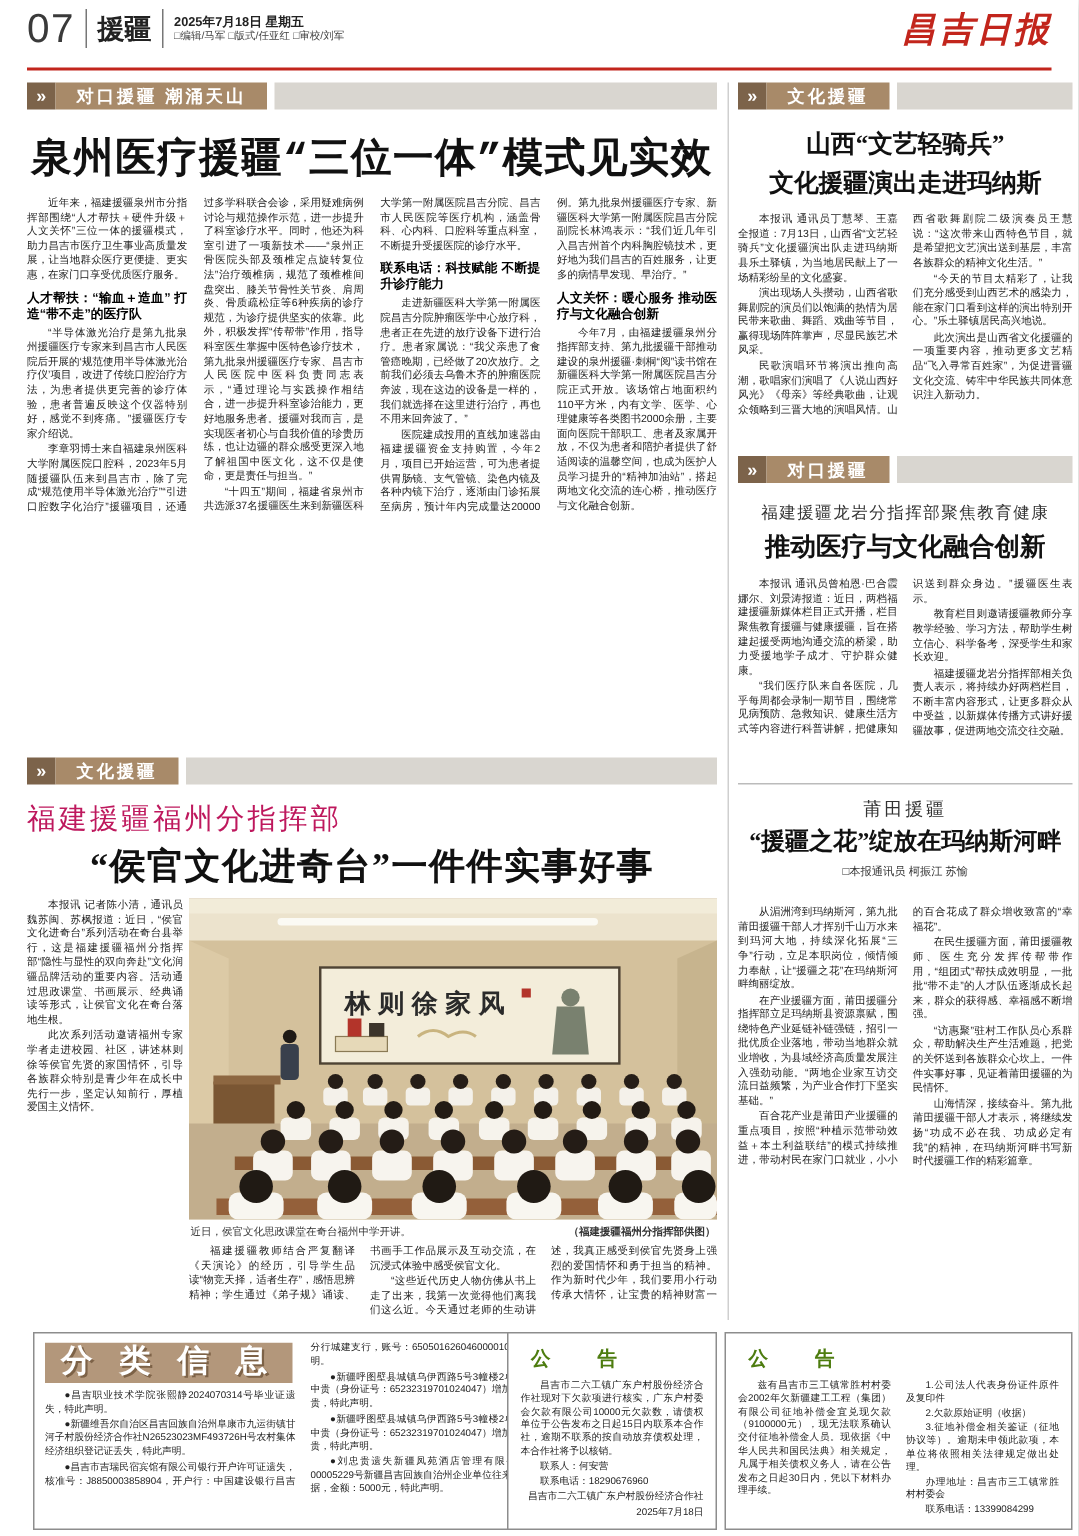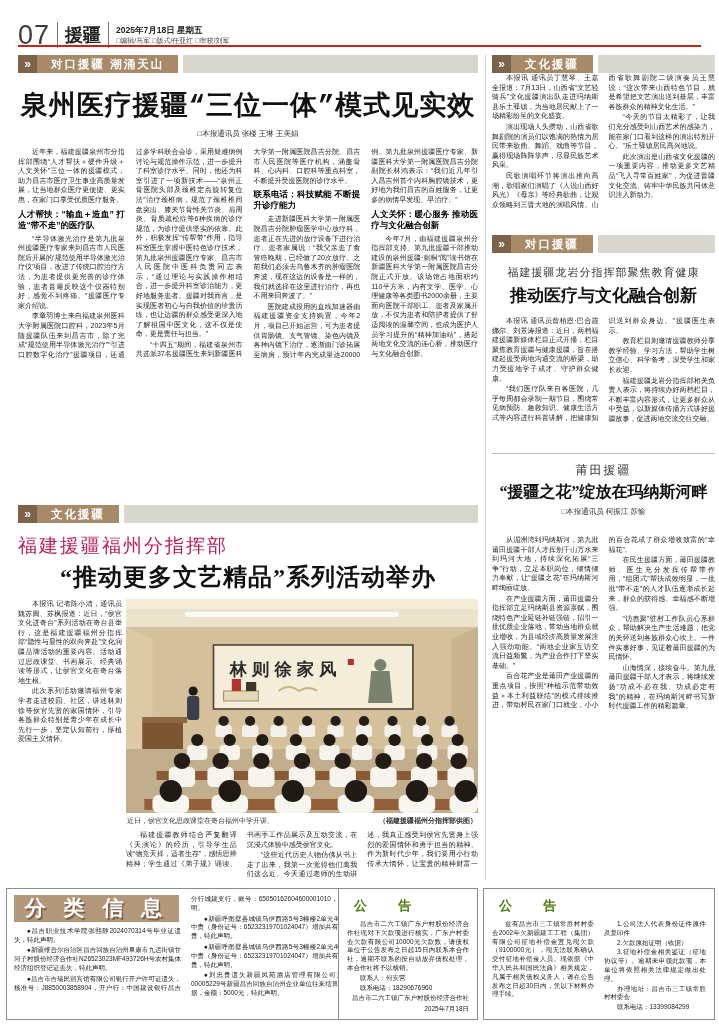--- a/index.html
+++ b/index.html
@@ -1,20 +1,20 @@
 <!DOCTYPE html>
 <html><head>
 <meta charset="utf-8">
 <style>
   html,body{margin:0;padding:0;background:#e9e9e7;}
   .page{position:relative;width:719px;height:1024px;background:#fff;margin:0 auto;
         font-family:"Liberation Sans","DejaVu Sans",sans-serif;color:#1c1c1c;overflow:hidden;
         box-shadow:2px 3px 6px rgba(0,0,0,.25);}
   
-  .hdr{position:absolute;left:18px;top:20px;right:18px;height:30px;display:flex;align-items:center;}
+  .hdr{position:absolute;left:18px;top:4px;right:18px;height:30px;display:flex;align-items:center;}
   .pageno{font-size:27px;color:#3a3a3a;font-weight:400;letter-spacing:1px;}
   .vbar{width:1px;height:26px;background:#777;margin:0 7px;}
   .secname{font-size:18px;font-weight:bold;color:#222;}
   .meta{display:flex;flex-direction:column;justify-content:center;line-height:1.35;}
   .meta .date{font-size:8.5px;font-weight:bold;color:#222;}
   .meta .staff{font-size:7px;color:#444;}
   .masthead{margin-left:auto;font-family:"Liberation Serif","DejaVu Serif",serif;
             font-style:italic;font-weight:bold;font-size:23px;color:#c2251c;letter-spacing:2px;}
   .redline{position:absolute;left:18px;right:18px;top:45px;height:2px;background:#c2251c;}
   
@@ -61,21 +61,21 @@
   .r2-title{font-family:"Liberation Serif",serif;font-weight:bold;font-size:17px;text-align:center;
             margin:0 0 9px 0;color:#111;}
   .rdivider{border:none;border-top:1px solid #bbb;margin:9px 0 8px 0;}
   .r3-kicker{text-align:center;font-family:"Liberation Serif",serif;font-size:12px;color:#333;
              letter-spacing:2px;margin:4px 0 3px 0;}
   .r3-title{font-family:"Liberation Serif",serif;font-weight:bold;font-size:16px;text-align:center;
             margin:0 0 4px 0;color:#111;}
   .r3-byline{margin-bottom:18px;}
   
   .box{position:absolute;top:888px;height:132px;border:1px solid #8d8d8d;background:#fff;box-sizing:border-box;}
-  .classified{left:6px;width:360px;padding:6px 7px;}
+  .classified{left:22px;width:360px;padding:6px 7px;}
   .classified .cols{columns:2;column-gap:10px;height:116px;font-size:6.5px;line-height:8.8px;text-align:justify;overflow:hidden;}
   .cl-title{break-inside:avoid;background:#b3977b;color:#fff;font-weight:bold;font-size:21px;
             letter-spacing:6px;text-align:center;padding:9px 0;margin:0 2px 5px 0;
             text-shadow:1.5px 1.5px 0 #7d6247;font-family:"Liberation Sans",sans-serif;}
   .notice1{left:338px;width:140px;padding:6px 8px;}
   .notice2{left:483px;width:232px;padding:6px 8px;}
   .notice-title{text-align:left;font-family:"Liberation Serif",serif;font-weight:bold;font-size:13px;
                 letter-spacing:14px;margin:2px 0 5px 7px;color:#4d7c0f;}
   .notice-body{font-size:6.5px;line-height:8.8px;text-align:justify;overflow:hidden;}
   .notice1 .notice-body{height:96px;}
@@ -88,31 +88,31 @@
 
   <div class="hdr">
     <span class="pageno">07</span>
     <div class="vbar"></div>
     <span class="secname">援疆</span>
     <div class="vbar"></div>
     <div class="meta">
       <div class="date">2025年7月18日 星期五</div>
       <div class="staff">□编辑/马军  □版式/任亚红  □审校/刘军</div>
     </div>
+    <div class="masthead">昌吉日报</div>
   </div>
   <div class="redline"></div>
 
   <div class="leftblock">
     <div class="banner">
       <div class="sq">»</div>
       <div class="lab">对口援疆 潮涌天山</div>
       <div class="bar"></div>
     </div>
     <h1 class="main-title">泉州医疗援疆“三位一体”模式见实效</h1>
-    <div class="byline">□本报通讯员 张楼 王琳 王美娟</div>
     <div class="bodytext body4">
         <div class="bp">近年来，福建援疆泉州市分指挥部围绕“人才帮扶＋硬件升级＋人文关怀”三位一体的援疆模式，助力昌吉市医疗卫生事业高质量发展，让当地群众医疗更便捷、更实惠，在家门口享受优质医疗服务。</div>
         <div class="subhead">人才帮扶：“输血＋造血” 打造“带不走”的医疗队</div>
         <div class="bp">“半导体激光治疗是第九批泉州援疆医疗专家来到昌吉市人民医院后开展的‘规范使用半导体激光治疗仪’项目，改进了传统口腔治疗方法，为患者提供更完善的诊疗体验，患者普遍反映这个仪器特别好，感觉不到疼痛。”援疆医疗专家介绍说。</div>
         <div class="bp">李章羽博士来自福建泉州医科大学附属医院口腔科，2023年5月随援疆队伍来到昌吉市，除了完成“规范使用半导体激光治疗”“引进口腔数字化治疗”援疆项目，还通过多学科联合会诊，采用疑难病例讨论与规范操作示范，进一步提升了科室诊疗水平。同时，他还为科室引进了一项新技术——“泉州正骨医院头部及颈椎定点旋转复位法”治疗颈椎病，规范了颈椎椎间盘突出、膝关节骨性关节炎、肩周炎、骨质疏松症等6种疾病的诊疗规范，为诊疗提供坚实的依靠。此外，积极发挥“传帮带”作用，指导科室医生掌握中医特色诊疗技术，第九批泉州援疆医疗专家、昌吉市人民医院中医科负责同志表示，“通过理论与实践操作相结合，进一步提升科室诊治能力，更好地服务患者。援疆对我而言，是实现医者初心与自我价值的珍贵历练，也让边疆的群众感受更深入地了解祖国中医文化，这不仅是使命，更是责任与担当。”</div>
         <div class="bp">“十四五”期间，福建省泉州市共选派37名援疆医生来到新疆医科大学第一附属医院昌吉分院、昌吉市人民医院等医疗机构，涵盖骨科、心内科、口腔科等重点科室，不断提升受援医院的诊疗水平。</div>
         <div class="subhead">联系电话：科技赋能 不断提升诊疗能力</div>
         <div class="bp">走进新疆医科大学第一附属医院昌吉分院肿瘤医学中心放疗科，患者正在先进的放疗设备下进行治疗。患者家属说：“我父亲患了食管癌晚期，已经做了20次放疗。之前我们必须去乌鲁木齐的肿瘤医院奔波，现在这边的设备是一样的，我们就选择在这里进行治疗，再也不用来回奔波了。”</div>
         <div class="bp">医院建成投用的直线加速器由福建援疆资金支持购置，今年2月，项目已开始运营，可为患者提供胃肠镜、支气管镜、染色内镜及各种内镜下治疗，逐渐由门诊拓展至病房，预计年内完成量达20000例。第九批泉州援疆医疗专家、新疆医科大学第一附属医院昌吉分院副院长林鸿表示：“我们近几年引入昌吉州首个内科胸腔镜技术，更好地为我们昌吉的百姓服务，让更多的病情早发现、早治疗。”</div>
         <div class="subhead">人文关怀：暖心服务 推动医疗与文化融合创新</div>
@@ -120,21 +120,21 @@
       </div>
   </div>
 
   <div class="midblock">
     <div class="banner">
       <div class="sq">»</div>
       <div class="lab">文化援疆</div>
       <div class="bar"></div>
     </div>
     <div class="kicker mid-kicker">福建援疆福州分指挥部</div>
-    <h2 class="mid-title">“推动更多文艺精品”系列活动举办</h2>
+    <h2 class="mid-title">“侯官文化进奇台”一件件实事好事</h2>
     <div class="midrow">
       <div class="bodytext midleft">
           <div class="bp">本报讯 记者陈小清，通讯员魏苏闽、苏枫报道：近日，“侯官文化进奇台”系列活动在奇台县举行，这是福建援疆福州分指挥部“隐性与显性的双向奔赴”文化润疆品牌活动的重要内容。活动通过思政课堂、书画展示、经典诵读等形式，让侯官文化在奇台落地生根。</div>
           <div class="bp">此次系列活动邀请福州专家学者走进校园、社区，讲述林则徐等侯官先贤的家国情怀，引导各族群众特别是青少年在成长中先行一步，坚定认知前行，厚植爱国主义情怀。</div>
         </div>
       <div class="midright">
 
         <svg class="photo" viewBox="0 0 346 214" preserveAspectRatio="none">
           <rect x="0" y="0" width="346" height="60" fill="#ece3cd"></rect>
           <rect x="0" y="0" width="346" height="10" fill="#f2ecd9"></rect>
@@ -270,20 +270,24 @@
   </div>
 
   <div class="vdiv"></div>
 
   <div class="rightcol">
     <div class="banner">
       <div class="sq">»</div>
       <div class="lab">文化援疆</div>
       <div class="bar"></div>
     </div>
+    <h2 class="r1-title">
+      <span>山西“文艺轻骑兵”</span><br>
+      <span>文化援疆演出走进玛纳斯</span>
+    </h2>
     <div class="bodytext body2 h150">
         <div class="bp">本报讯 通讯员丁慧琴、王嘉全报道：7月13日，山西省“文艺轻骑兵”文化援疆演出队走进玛纳斯县乐土驿镇，为当地居民献上了一场精彩纷呈的文化盛宴。</div>
         <div class="bp">演出现场人头攒动，山西省歌舞剧院的演员们以饱满的热情为居民带来歌曲、舞蹈、戏曲等节目，赢得现场阵阵掌声，尽显民族艺术风采。</div>
         <div class="bp">民歌演唱环节将演出推向高潮，歌唱家们演唱了《人说山西好风光》《母亲》等经典歌曲，让观众领略到三晋大地的演唱风情。山西省歌舞剧院二级演奏员王慧说：“这次带来山西特色节目，就是希望把文艺演出送到基层，丰富各族群众的精神文化生活。”</div>
         <div class="bp">“今天的节目太精彩了，让我们充分感受到山西艺术的感染力，能在家门口看到这样的演出特别开心。”乐土驿镇居民高兴地说。</div>
         <div class="bp">此次演出是山西省文化援疆的一项重要内容，推动更多文艺精品“飞入寻常百姓家”，为促进晋疆文化交流、铸牢中华民族共同体意识注入新动力。</div>
       </div>
 
     <div class="banner" style="margin-top:10px">
       <div class="sq">»</div>

